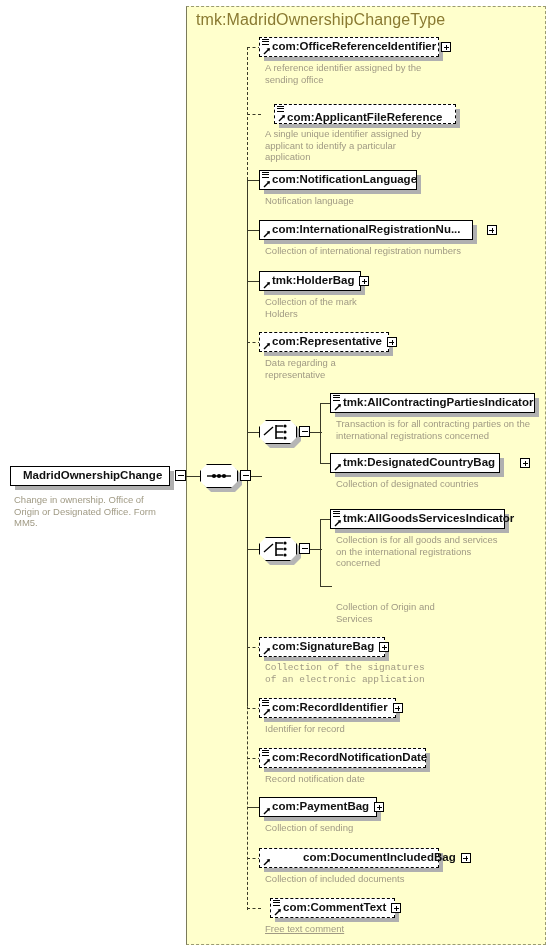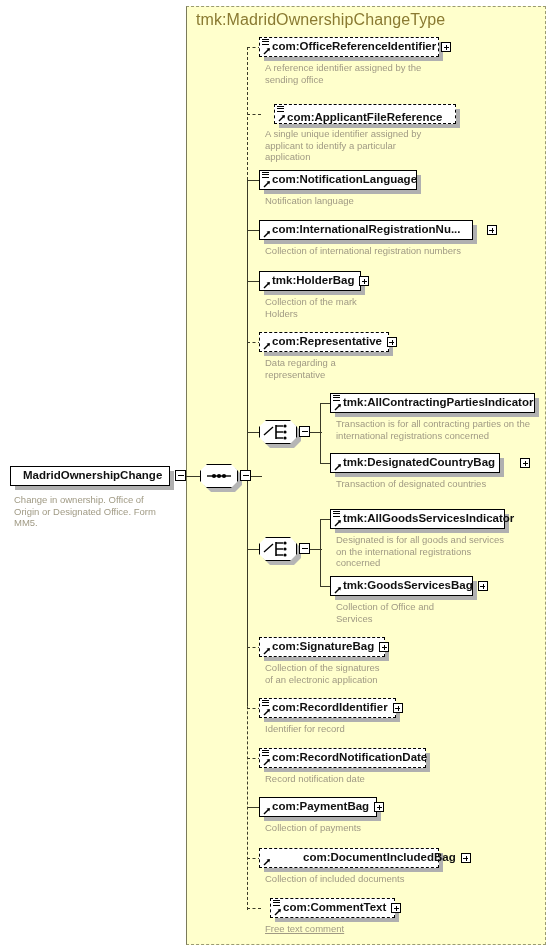--- a/index.html
+++ b/index.html
@@ -337,21 +337,21 @@
 
   <div class="line h-solid" style="left:320px; top:463px; width:12px;"></div>
   <div class="node req" style="left:330px; top:453px; width:170px;gap:20px;">
     <svg class="arrow-glyph" viewBox="0 0 8 8">
       <path d="M1 7 L6.5 1.5" stroke="#000" stroke-width="1.4"></path>
       <path d="M6.8 1.2 L3.6 1.6 L6.4 4.4 Z" fill="#000"></path>
     </svg>
     <span class="node-label">tmk:DesignatedCountryBag</span>
     <span class="plus-box"></span>
   </div>
-  <div class="anno" style="left:336px; top:478px; width:215px;">Transaction of designated countries</div>
+  <div class="anno" style="left:336px; top:478px; width:215px;">Collection of designated countries</div>
 
   <div class="line h-solid" style="left:247px; top:549px; width:14px;"></div>
   <div class="compositor" style="left:259px; top:537px;">
     <div class="comp-shadow"></div>
     <div class="comp-oct"></div>
     <svg class="comp-svg" width="38" height="24" viewBox="0 0 38 24">
       <line x1="5" y1="15" x2="14" y2="7" stroke="#000" stroke-width="1.4"></line>
       <line x1="17" y1="5" x2="17" y2="19" stroke="#000" stroke-width="1.6"></line>
       <line x1="17" y1="6" x2="24" y2="6" stroke="#000" stroke-width="1.4"></line>
       <line x1="17" y1="12" x2="24" y2="12" stroke="#000" stroke-width="1.4"></line>
@@ -371,46 +371,38 @@
         <i></i>
         <i></i>
         <i></i>
       </span>
     <svg class="arrow-glyph" viewBox="0 0 8 8">
       <path d="M1 7 L6.5 1.5" stroke="#000" stroke-width="1.4"></path>
       <path d="M6.8 1.2 L3.6 1.6 L6.4 4.4 Z" fill="#000"></path>
     </svg>
     <span class="node-label">tmk:AllGoodsServicesIndicator</span>
   </div>
-  <div class="anno" style="left:336px; top:534px; width:205px;">Designated is for all goods and services
+  <div class="anno" style="left:336px; top:534px; width:205px;">Collection is for all goods and services
 on the international registrations
 concerned</div>
 
   <div class="line h-solid" style="left:320px; top:586px; width:12px;"></div>
-  <div class="node req" style="left:330px; top:576px; width:143px;">
-    <svg class="arrow-glyph" viewBox="0 0 8 8">
-      <path d="M1 7 L6.5 1.5" stroke="#000" stroke-width="1.4"></path>
-      <path d="M6.8 1.2 L3.6 1.6 L6.4 4.4 Z" fill="#000"></path>
-    </svg>
-    <span class="node-label">tmk:GoodsServicesBag</span>
-    <span class="plus-box"></span>
-  </div>
-  <div class="anno" style="left:336px; top:601px; width:205px;">Collection of Office and
+  <div class="anno" style="left:336px; top:601px; width:205px;">Collection of Origin and
 Services</div>
 
   <div class="line h-dash" style="left:247px; top:647px; width:14px;"></div>
   <div class="node opt" style="left:259px; top:637px; width:126px;">
     <svg class="arrow-glyph" viewBox="0 0 8 8">
       <path d="M1 7 L6.5 1.5" stroke="#000" stroke-width="1.4"></path>
       <path d="M6.8 1.2 L3.6 1.6 L6.4 4.4 Z" fill="#000"></path>
     </svg>
     <span class="node-label">com:SignatureBag</span>
     <span class="plus-box"></span>
   </div>
-  <div class="anno" style="left:265px; top:662px; width:200px;">Collection of the signatures
+  <div class="anno" style="left:265px; top:662px; width:200px;font-family:Liberation Mono, monospace;">Collection of the signatures
 of an electronic application</div>
 
   <div class="line h-dash" style="left:247px; top:708px; width:14px;"></div>
   <div class="node opt" style="left:259px; top:698px; width:137px;">
     <span class="attr-glyph">
         <i></i>
         <i></i>
         <i></i>
       </span>
     <svg class="arrow-glyph" viewBox="0 0 8 8">
@@ -439,21 +431,21 @@
 
   <div class="line h-solid" style="left:247px; top:807px; width:14px;"></div>
   <div class="node req" style="left:259px; top:797px; width:118px;">
     <svg class="arrow-glyph" viewBox="0 0 8 8">
       <path d="M1 7 L6.5 1.5" stroke="#000" stroke-width="1.4"></path>
       <path d="M6.8 1.2 L3.6 1.6 L6.4 4.4 Z" fill="#000"></path>
     </svg>
     <span class="node-label">com:PaymentBag</span>
     <span class="plus-box"></span>
   </div>
-  <div class="anno" style="left:265px; top:822px; width:200px;">Collection of payments</div>
+  <div class="anno" style="left:265px; top:822px; width:200px;">Collection of sending</div>
 
   <div class="line h-dash" style="left:247px; top:858px; width:14px;"></div>
   <div class="node opt" style="left:259px; top:848px; width:180px;padding-left:43px;">
     <svg class="arrow-glyph" viewBox="0 0 8 8">
       <path d="M1 7 L6.5 1.5" stroke="#000" stroke-width="1.4"></path>
       <path d="M6.8 1.2 L3.6 1.6 L6.4 4.4 Z" fill="#000"></path>
     </svg>
     <span class="node-label">com:DocumentIncludedBag</span>
     <span class="plus-box"></span>
   </div>

